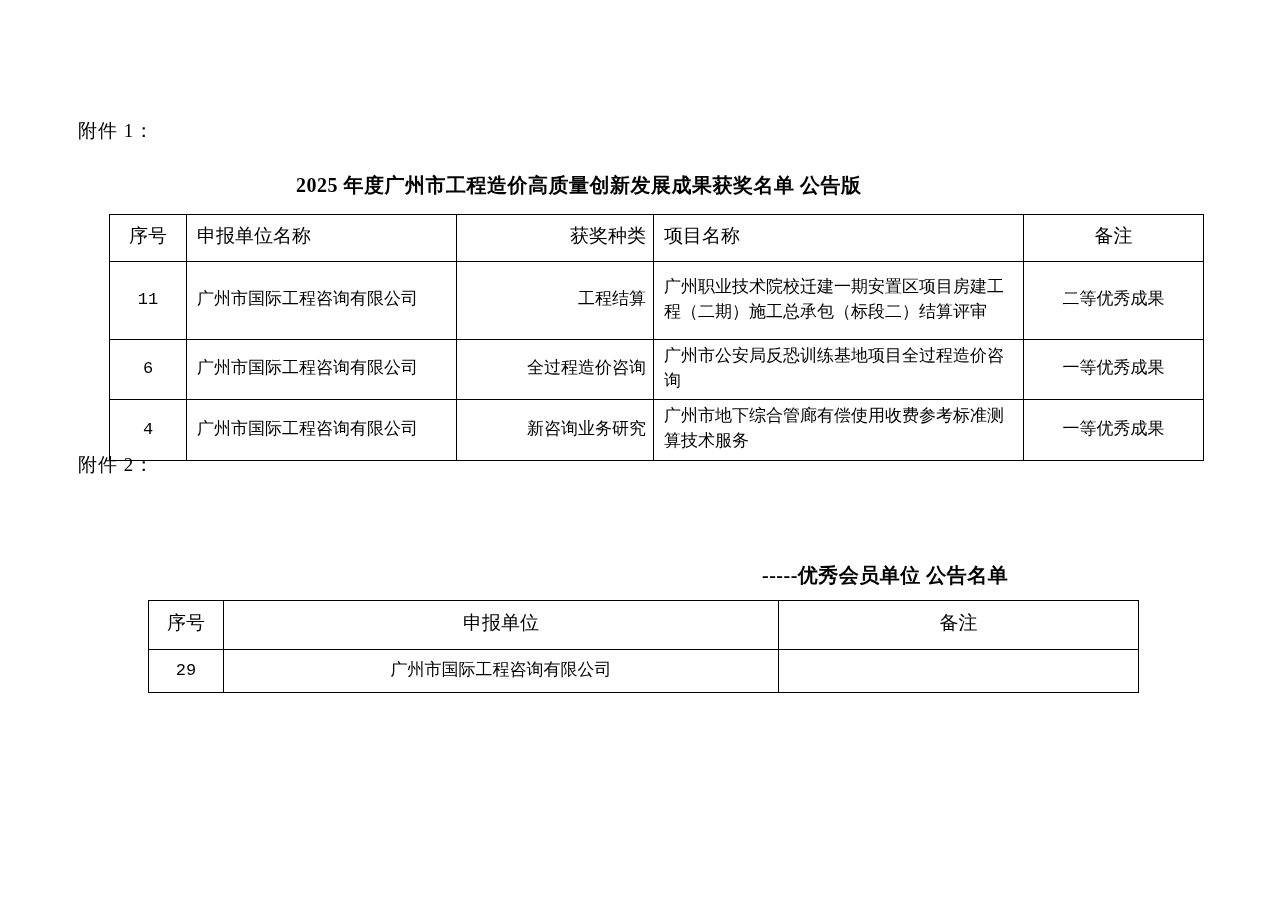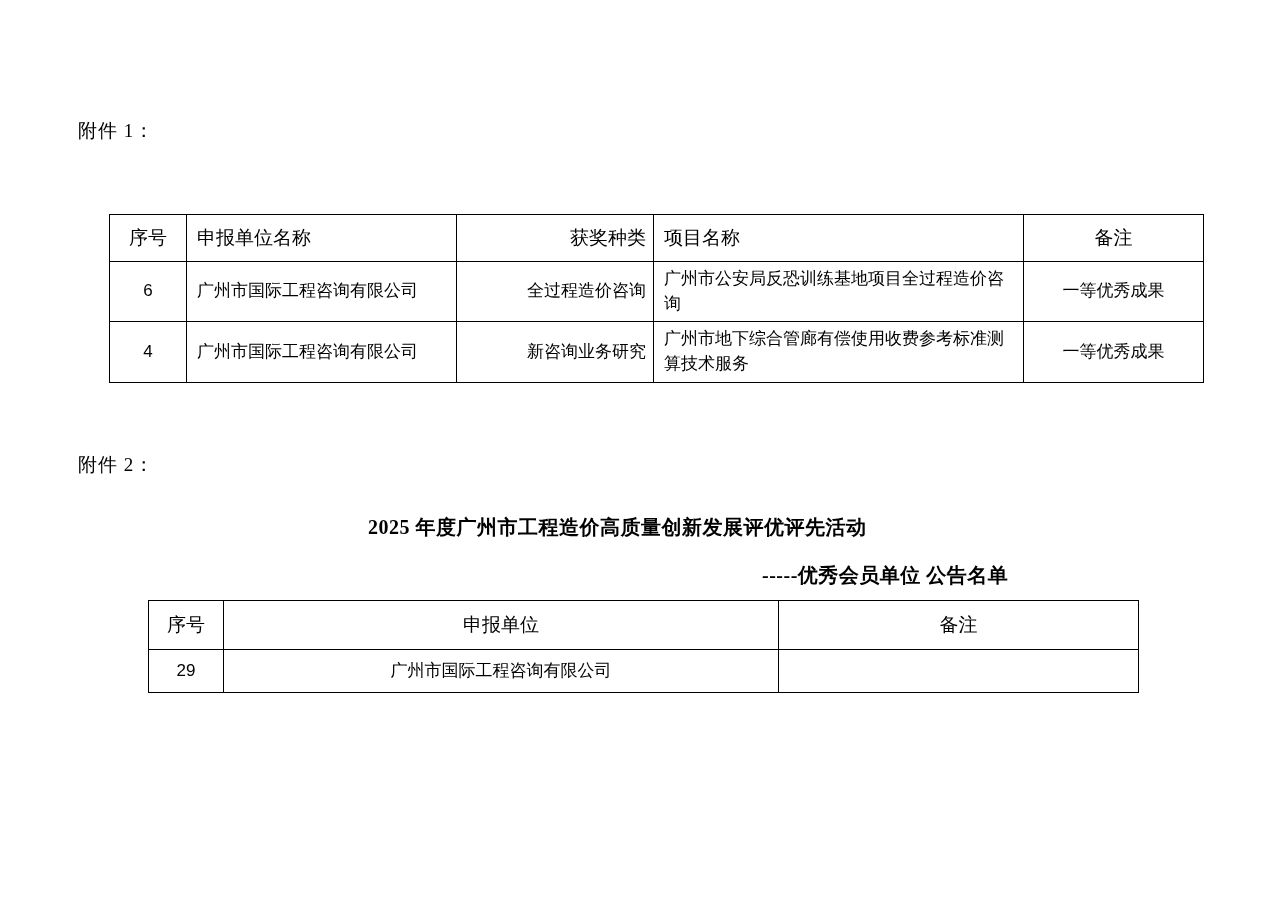--- a/index.html
+++ b/index.html
@@ -44,21 +44,21 @@
 
   table.grid {
     position: absolute;
     border-collapse: collapse;
     table-layout: fixed;
   }
   table.grid td, table.grid th {
     border: 1px solid #000000;
     padding: 5px 7px;
     font-size: 17px;
-    font-family: Liberation Sans, sans-serif;
+    font-family: Liberation Mono, monospace;
     vertical-align: middle;
     line-height: 1.45;
   }
   table.grid th {
     font-weight: normal;
     text-align: center;
     font-size: 19px;
   }
 
   
@@ -78,52 +78,59 @@
   #table2 .c2-note { width: 345px; text-align: center; }
   #table2 td { height: 32px; }
 </style>
 </head>
 <body>
 
 <div class="page">
 
   <div class="attach-label" id="attach1-label">附件 1：</div>
 
+  <div class="doc-title" id="title1">2025 年度广州市工程造价高质量创新发展成果获奖名单  公告版</div>
 
   <table class="grid" id="table1">
     <thead>
       <tr>
         <th class="c-seq">序号</th>
         <th class="c-unit">申报单位名称</th>
         <th class="c-kind">获奖种类</th>
         <th class="c-proj">项目名称</th>
         <th class="c-note">备注</th>
       </tr>
     </thead>
     <tbody>
+      <tr style="height:78px;">
+        <td class="c-seq">11</td>
+        <td class="c-unit">广州市国际工程咨询有限公司</td>
+        <td class="c-kind">工程结算</td>
+        <td class="c-proj">广州职业技术院校迁建一期安置区项目房建工程（二期）施工总承包（标段二）结算评审</td>
+        <td class="c-note">二等优秀成果</td>
+      </tr>
       <tr style="height:46px;">
         <td class="c-seq">6</td>
         <td class="c-unit">广州市国际工程咨询有限公司</td>
         <td class="c-kind">全过程造价咨询</td>
         <td class="c-proj">广州市公安局反恐训练基地项目全过程造价咨询</td>
         <td class="c-note">一等优秀成果</td>
       </tr>
       <tr style="height:54px;">
         <td class="c-seq">4</td>
         <td class="c-unit">广州市国际工程咨询有限公司</td>
         <td class="c-kind">新咨询业务研究</td>
         <td class="c-proj">广州市地下综合管廊有偿使用收费参考标准测算技术服务</td>
         <td class="c-note">一等优秀成果</td>
       </tr>
     </tbody>
   </table>
 
   <div class="attach-label" id="attach2-label">附件 2：</div>
 
-  <div class="doc-title" id="title2">2025 年度广州市工程造价高质量创新发展评优评先活动</div>
 
   <div class="doc-title" id="title2b">-----优秀会员单位  公告名单</div>
 
   <table class="grid" id="table2">
     <thead>
       <tr>
         <th class="c2-seq">序号</th>
         <th class="c2-unit">申报单位</th>
         <th class="c2-note">备注</th>
       </tr>

